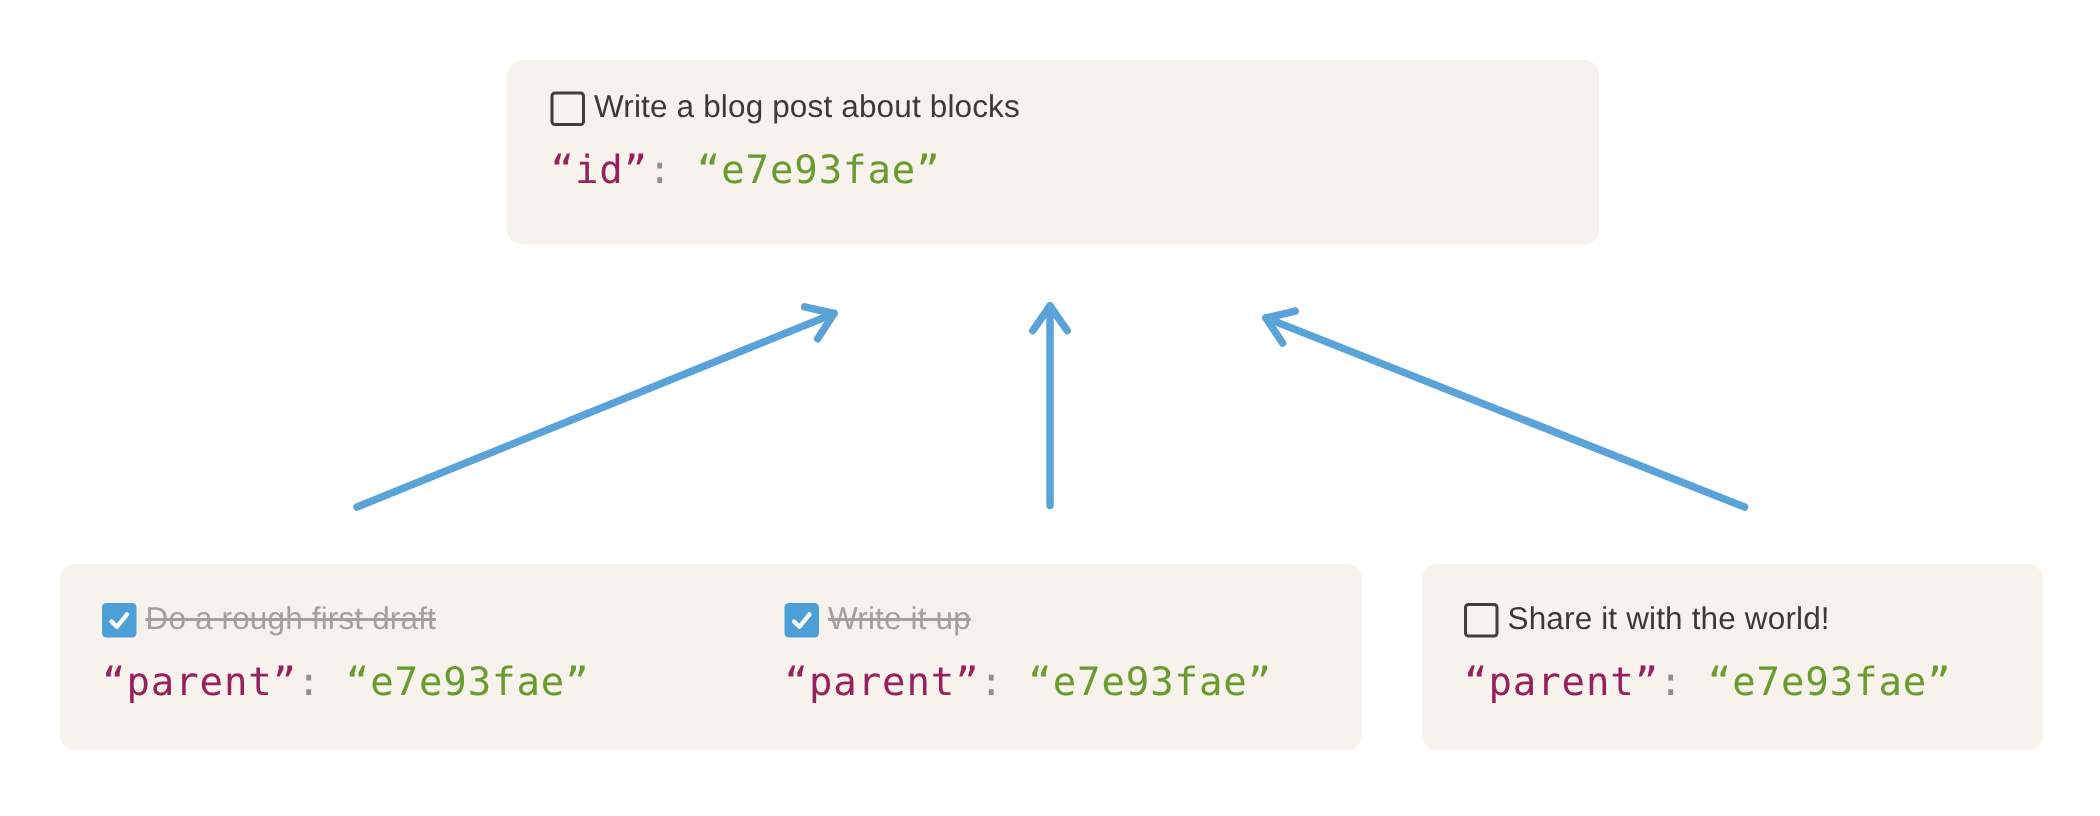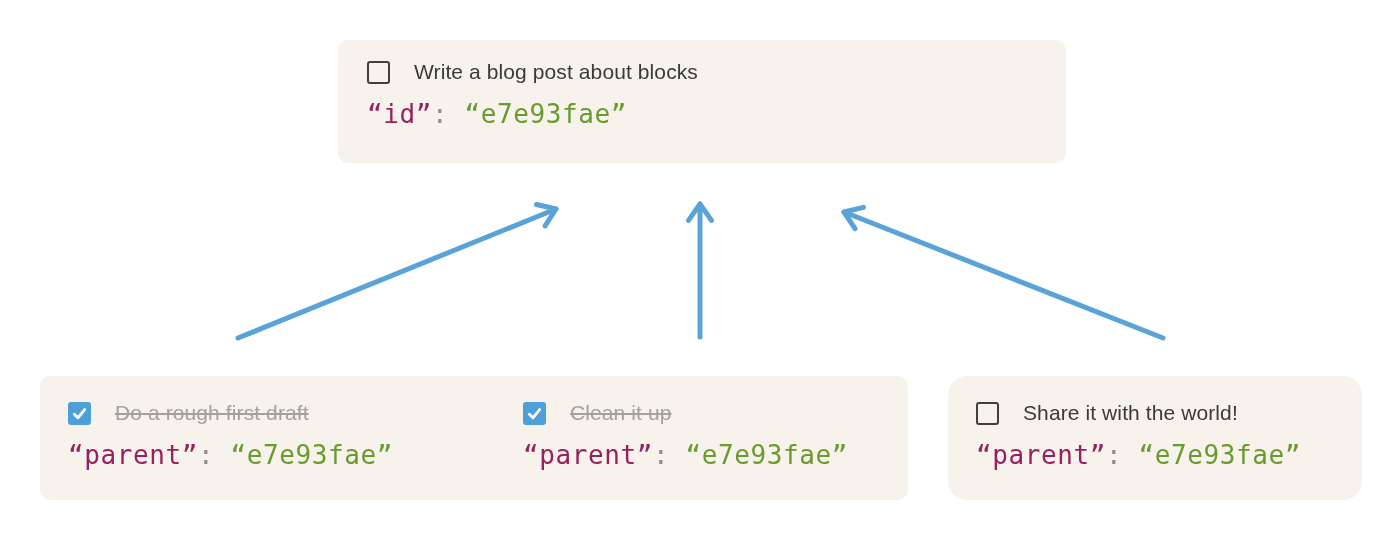--- a/index.html
+++ b/index.html
@@ -32,21 +32,21 @@
     border-radius:10px;
     display:flex;
     flex-direction:column;
     gap:13px;
   }
   .card.parent{padding:19px 29px;}
   .card.child{padding:24px 28px;}
   .task-row{
     display:flex;
     align-items:center;
-    gap:24px;
+    gap:6px;
     height:26px;
   }
   .checkbox{
     width:23px;height:23px;
     flex:0 0 23px;
     border:2.5px solid var(--checkbox-border);
     border-radius:3px;
     display:inline-flex;
     align-items:center;
     justify-content:center;
@@ -126,26 +126,26 @@
   <div class="json-line"><span class="json-key">“parent”</span><span class="json-punct">: </span><span class="json-value">“e7e93fae”</span></div>
 </div>
 
 <div class="card child checked" style="left:495px;top:376px;width:413px;height:124px;">
   <div class="task-row">
     <span class="checkbox">
       <svg class="check" viewBox="0 0 24 24">
           <polyline points="5.5,13 10,17.5 18.5,7"></polyline>
         </svg>
     </span>
-    <span class="task-label">Clean it up</span>
+    <span class="task-label">Write it up</span>
   </div>
   <div class="json-line"><span class="json-key">“parent”</span><span class="json-punct">: </span><span class="json-value">“e7e93fae”</span></div>
 </div>
 
-<div class="card child" style="left:948px;top:376px;width:414px;height:124px;border-radius:19px;">
+<div class="card child" style="left:948px;top:376px;width:414px;height:124px;">
   <div class="task-row">
     <span class="checkbox">
       
     </span>
     <span class="task-label">Share it with the world!</span>
   </div>
   <div class="json-line"><span class="json-key">“parent”</span><span class="json-punct">: </span><span class="json-value">“e7e93fae”</span></div>
 </div>
 
 </body></html>

